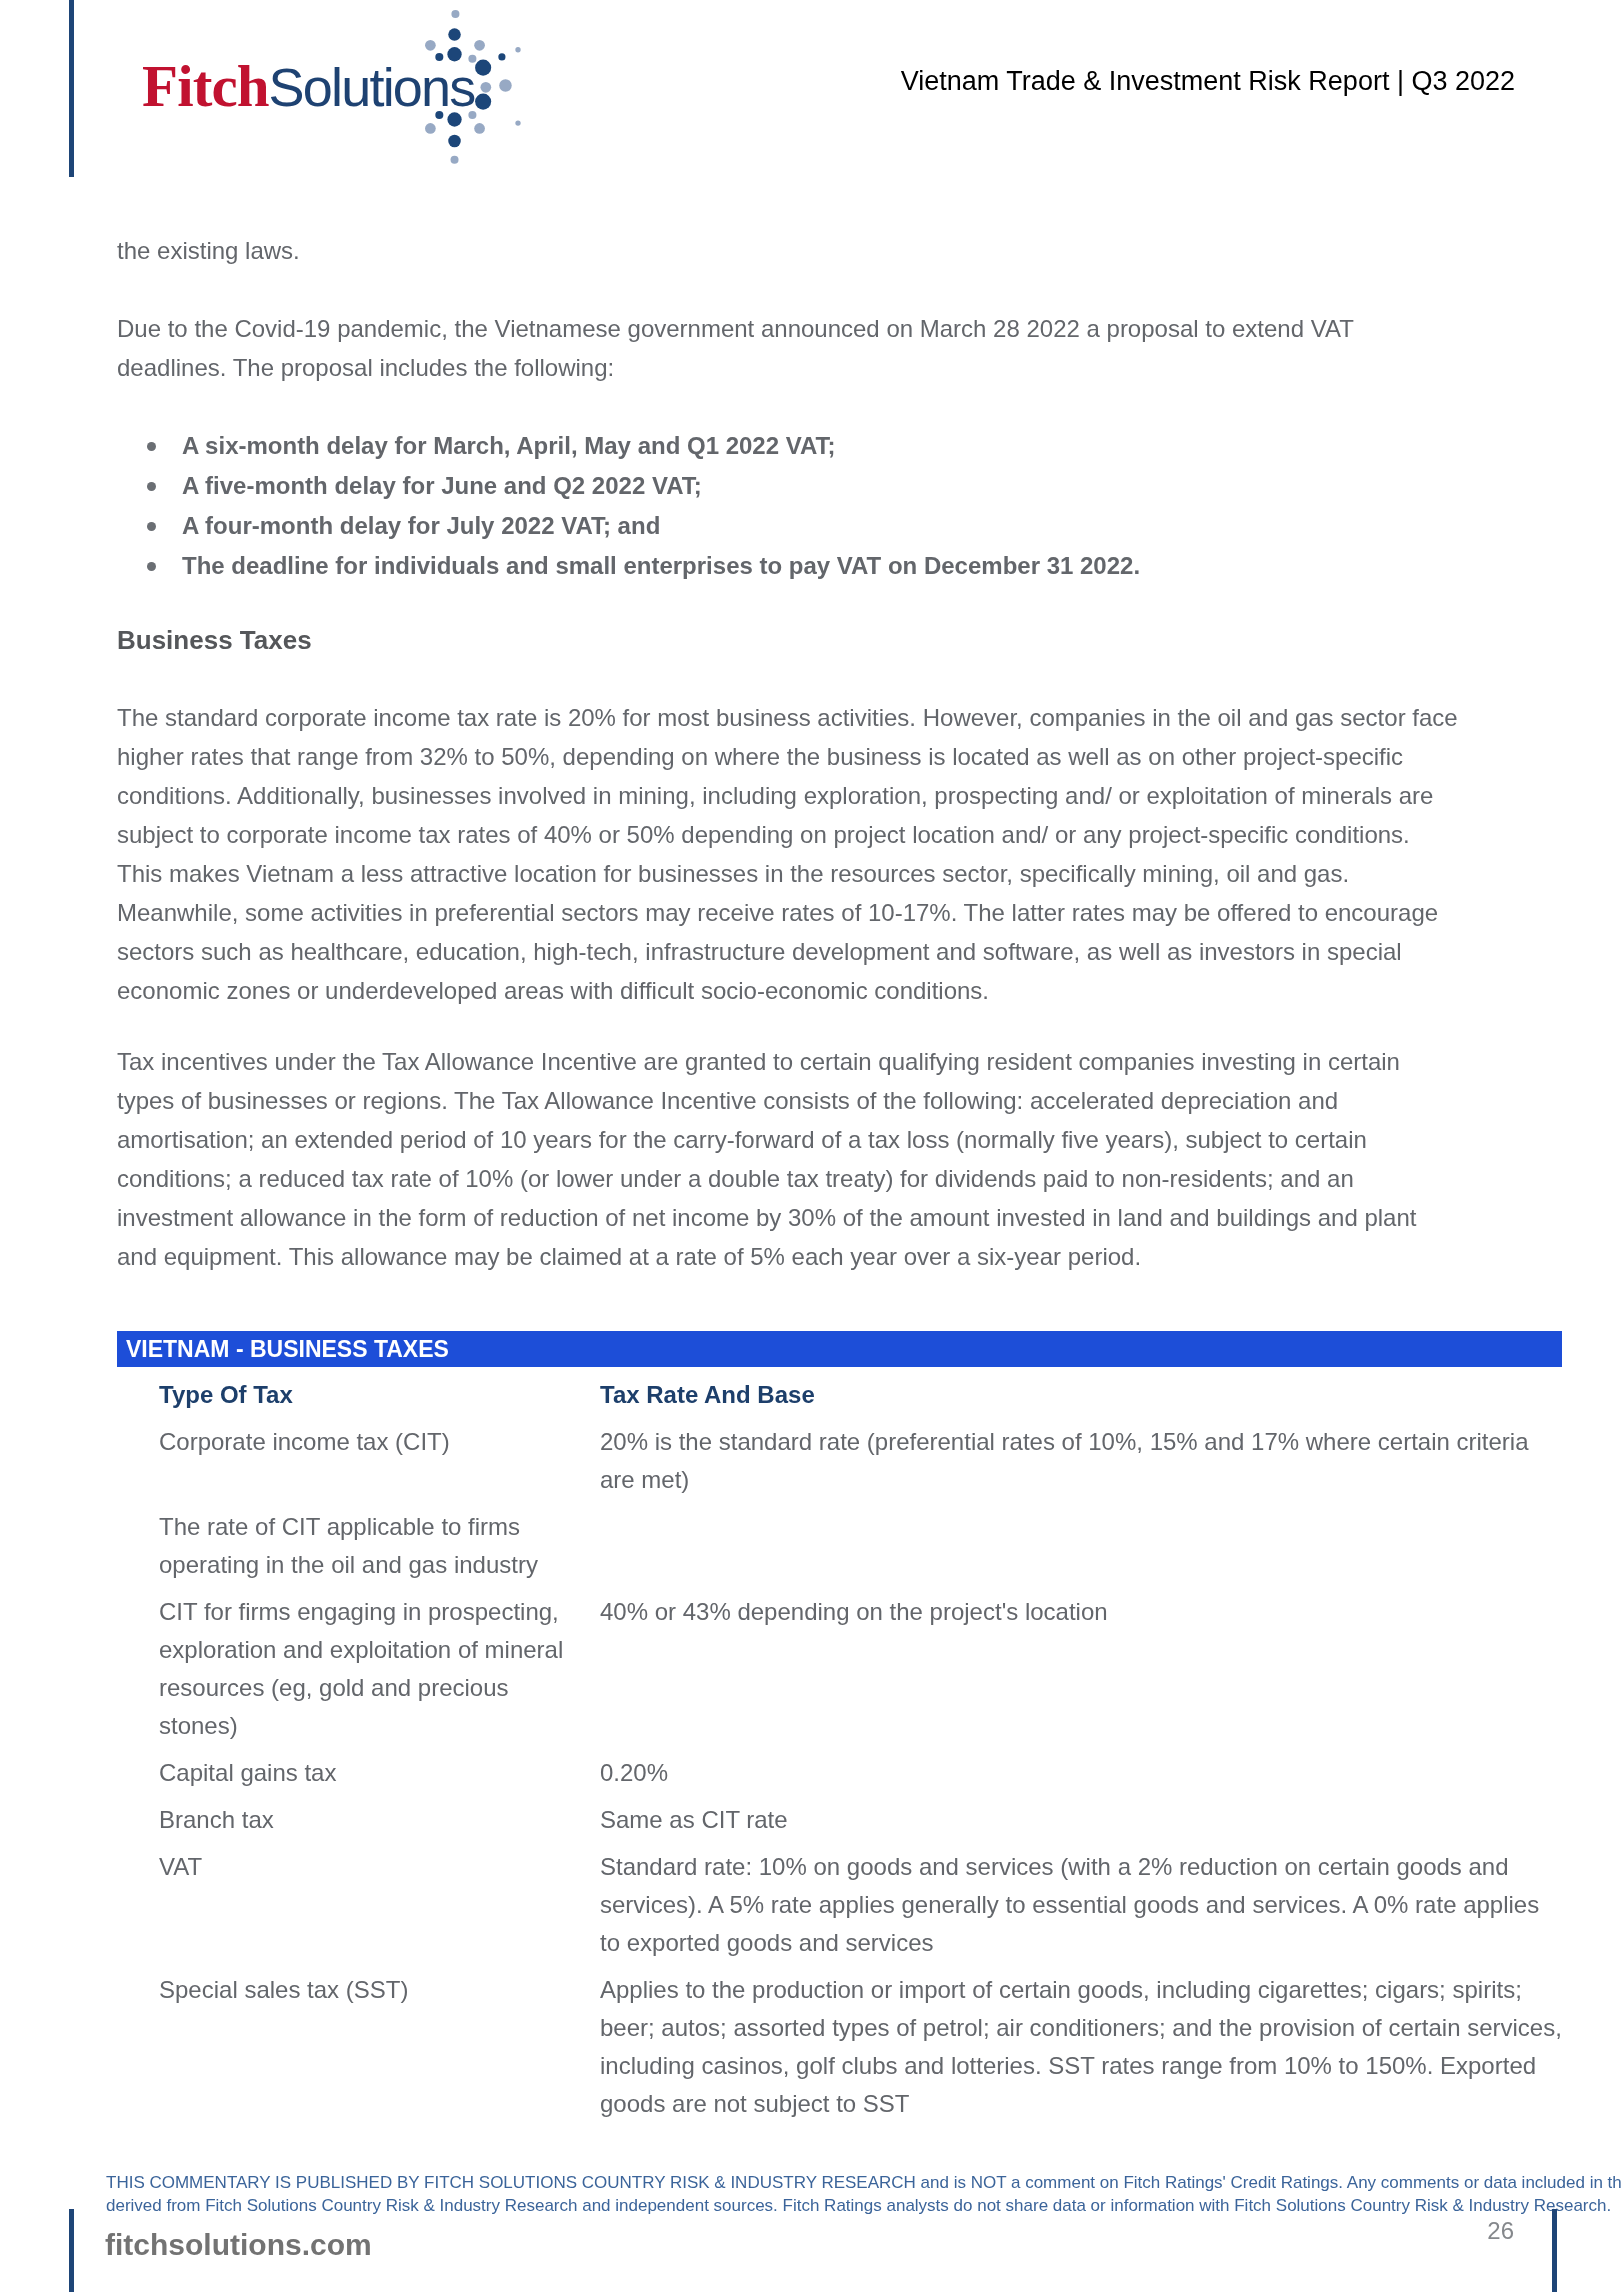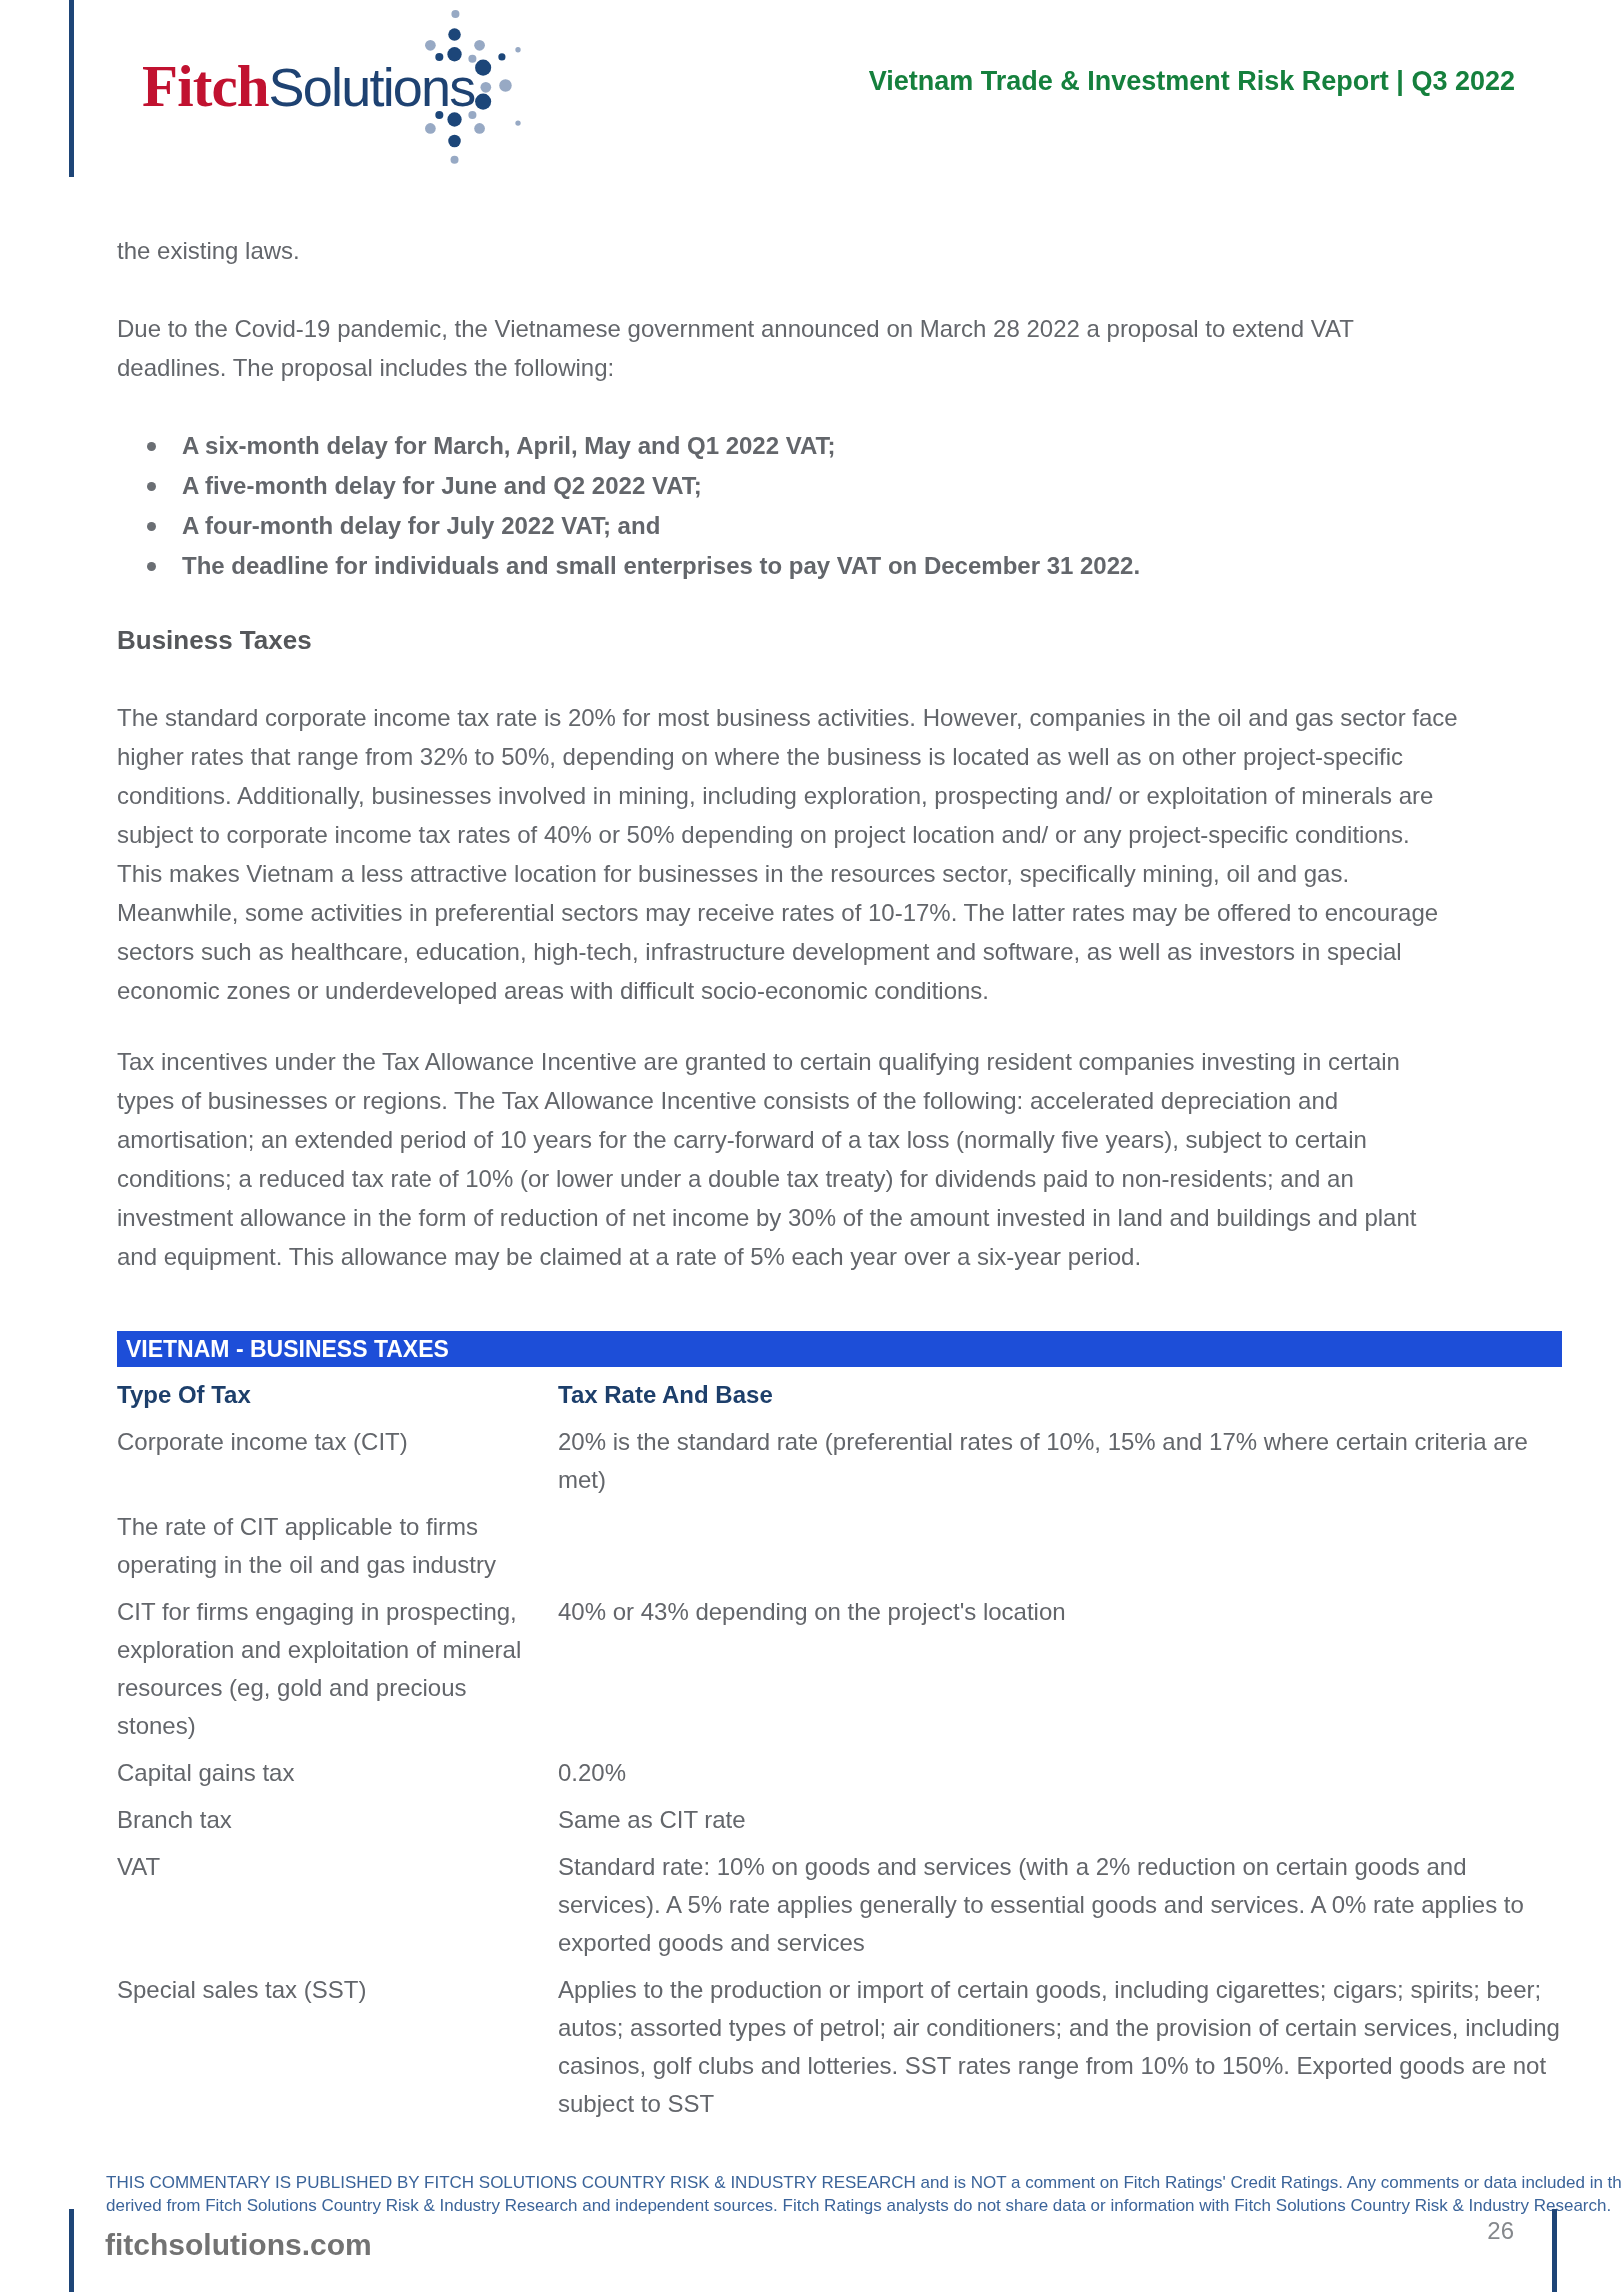--- a/index.html
+++ b/index.html
@@ -6,35 +6,35 @@
   .page{
     position:relative;width:1621px;height:2293px;background:#ffffff;overflow:hidden;
     font-family:"Liberation Sans", sans-serif;color:#63666b;
   }
   
   .top-rule{position:absolute;left:69px;top:0;width:5.4px;height:177px;background:#1e4577;}
   .logo{position:absolute;left:122px;top:52px;white-space:nowrap;}
   .logo .fitch{font-family:"Liberation Serif", serif;font-weight:700;font-size:59px;color:#c11230;letter-spacing:-0.9px;margin-left:20px;}
   .logo .solutions{font-family:"Liberation Sans", sans-serif;font-weight:400;font-size:54px;color:#1e4272;letter-spacing:-1.8px;}
   .burst{position:absolute;left:383px;top:4.5px;}
-  .report-title{position:absolute;top:66px;right:106px;font-size:27px;font-weight:700;color:#15803d;}
+  .report-title{position:absolute;top:66px;right:106px;font-size:27px;font-weight:400;color:#000000;}
   
   .content{position:absolute;left:117px;top:231px;width:1343px;font-size:24px;line-height:39px;color:#63666b;}
   .content p{margin:0 0 39px 0;}
   .bullets{list-style:none;margin:0 0 0 0;padding:0;font-weight:bold;}
   .bullets li{position:relative;padding-left:65px;line-height:40px;}
   .bullets li .dot{position:absolute;left:29.6px;top:16px;width:9px;height:9px;border-radius:50%;background:#6a6e73;}
   h2.section{font-size:26px;line-height:30px;font-weight:700;color:#55575a;margin:39px 0 43px 0;}
   .content p.std{margin-bottom:32px;}
   .content p.last{margin-bottom:0;}
   
   .taxtable{position:absolute;left:117px;top:1331px;width:1445px;}
   .taxtable .bar{height:36px;background:#1d4ed8;color:#ffffff;font-weight:700;font-size:23px;line-height:36px;padding-left:9px;box-sizing:border-box;}
   .trow{display:flex;margin-top:9px;font-size:24px;line-height:38px;}
-  .trow .c1{width:441px;flex:none;padding-right:27px;box-sizing:border-box;}
+  .trow .c1{width:441px;flex:none;padding-right:27px;box-sizing:border-box;margin-left:42px;}
   .trow .c2{flex:1;}
   .trow.head{font-weight:700;color:#1d3f6b;}
   .trow.head .c1,.trow.head .c2{line-height:38px;}
   .trow .c1,.trow .c2{color:#63666b;}
   .trow.head .c1,.trow.head .c2{color:#1d3f6b;}
   
   .disclaimer{position:absolute;left:106px;top:2171px;width:1451px;font-size:17px;line-height:23px;color:#3b649a;}
   .disclaimer div{white-space:nowrap;}
   .foot-rule-left{position:absolute;left:69px;top:2209px;width:5.4px;height:83px;background:#1e4577;}
   .foot-rule-right{position:absolute;left:1552px;top:2209px;width:5.4px;height:83px;background:#1e4577;}

